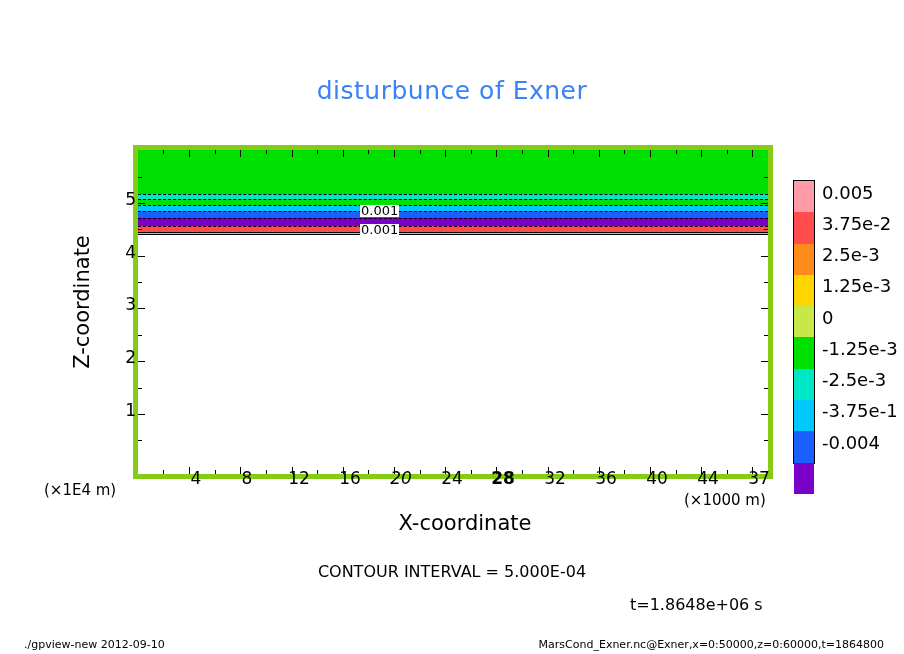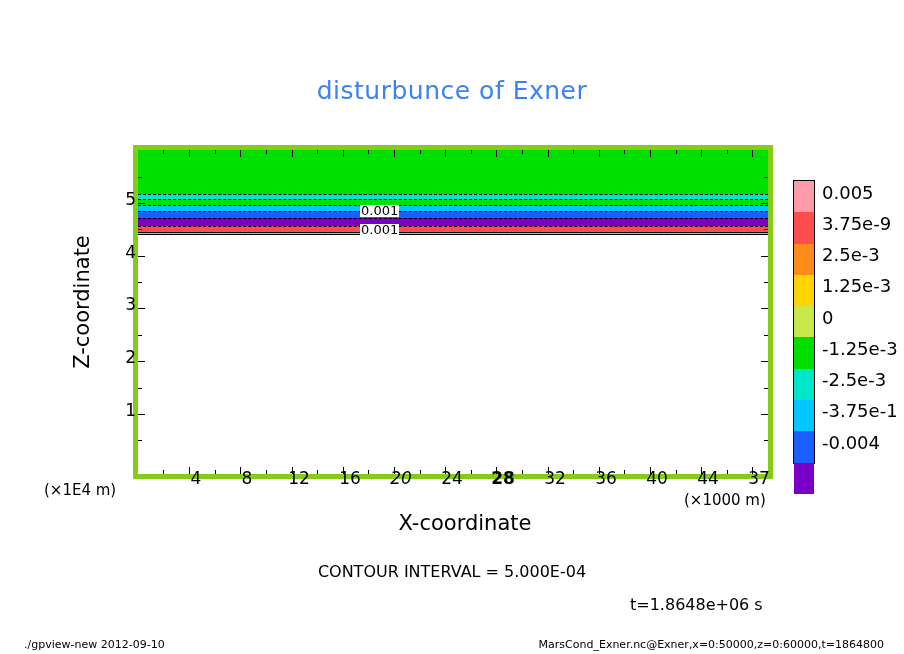--- a/index.html
+++ b/index.html
@@ -198,21 +198,21 @@
   <div class="cb-seg" style="height:31.3px;background:#ff8c1a;"></div>
   <div class="cb-seg" style="height:31.3px;background:#ffd400;"></div>
   <div class="cb-seg" style="height:31.3px;background:#c8e84a;"></div>
   <div class="cb-seg" style="height:31.3px;background:#00e000;"></div>
   <div class="cb-seg" style="height:31.3px;background:#00e6c8;"></div>
   <div class="cb-seg" style="height:31.3px;background:#00c8ff;"></div>
   <div class="cb-seg" style="height:31.3px;background:#1a5fff;"></div>
   <div class="cb-seg" style="height:31.3px;background:#7a00c8;"></div>
 </div>
 <div class="cb-label" style="top:182px;">0.005</div>
-<div class="cb-label" style="top:213px;">3.75e-9</div>
+<div class="cb-label" style="top:213px;">3.75e-2</div>
 <div class="cb-label" style="top:244px;">2.5e-3</div>
 <div class="cb-label" style="top:275px;">1.25e-3</div>
 <div class="cb-label" style="top:307px;">0</div>
 <div class="cb-label" style="top:338px;">-1.25e-3</div>
 <div class="cb-label" style="top:369px;">-2.5e-3</div>
 <div class="cb-label" style="top:400px;">-3.75e-1</div>
 <div class="cb-label" style="top:432px;">-0.004</div>
 
 <div class="abs" id="contour-interval">CONTOUR INTERVAL = 5.000E-04</div>
 <div class="abs" id="time-text">t=1.8648e+06 s</div>

